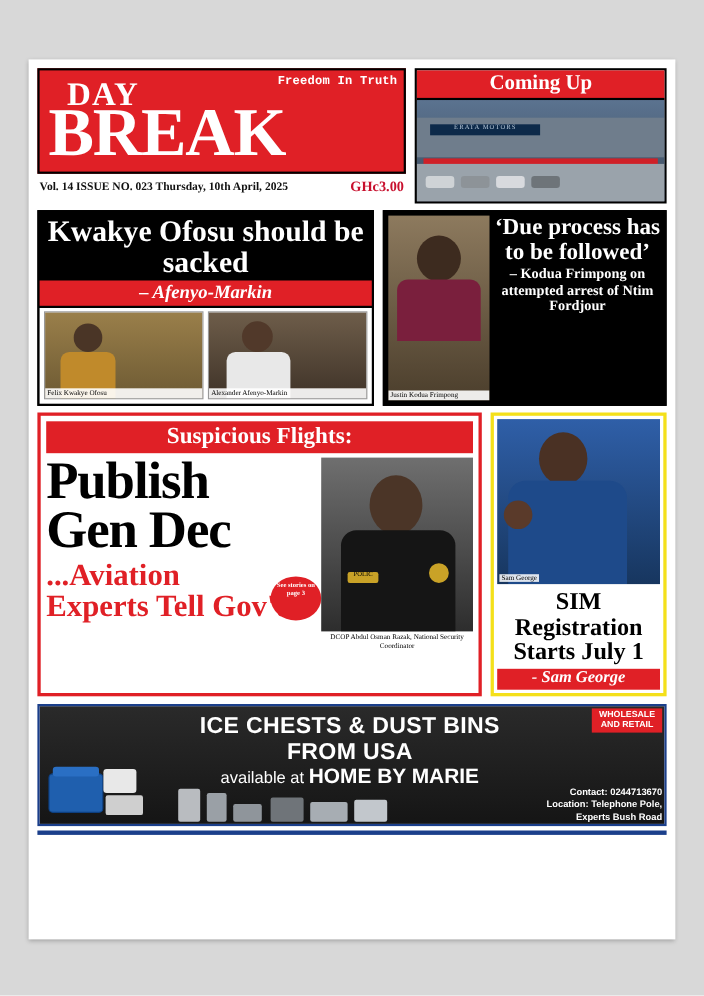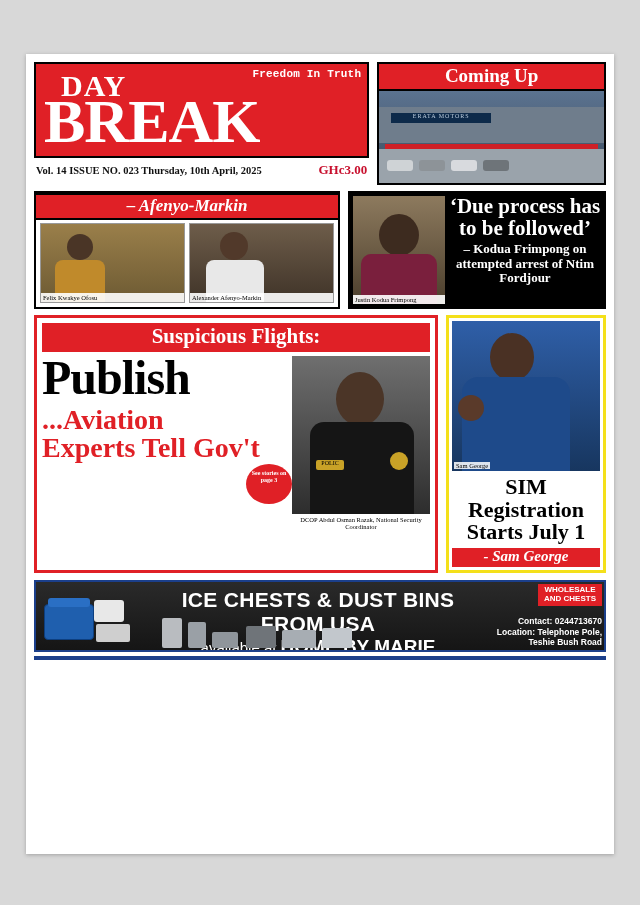--- a/index.html
+++ b/index.html
@@ -138,21 +138,21 @@
   }
   .sam-photo{height:150px;position:relative;overflow:hidden;background:#1b3a6b;}
   .sam-cap{position:absolute;left:2px;bottom:2px;background:rgba(255,255,255,.85);font-size:6.5px;padding:0 2px;}
   .sim-title{text-align:center;font-weight:bold;font-size:22px;line-height:1.03;margin-top:5px;}
   .sim-by{background:#e02026;color:#fff;text-align:center;font-weight:bold;font-style:italic;font-size:15px;margin-top:4px;padding:0 0 2px;}
 
   
   .ad{
     margin-top:7px;border:2px solid #1b3f8b;box-sizing:border-box;
     background:linear-gradient(#2a2a2a,#151515);
-    height:72px;display:flex;align-items:stretch;position:relative;overflow:hidden;
+    height:111px;display:flex;align-items:stretch;position:relative;overflow:hidden;
   }
   .ad-prods{width:118px;position:relative;}
   .cooler{position:absolute;left:8px;bottom:10px;width:48px;height:34px;background:#1f5fae;border-radius:4px;border:1px solid #0d3f80;}
   .cooler:before{content:"";position:absolute;left:3px;top:-7px;width:42px;height:9px;background:#2a6fc4;border-radius:3px;}
   .cooler2{position:absolute;left:58px;bottom:28px;width:30px;height:22px;background:#e8e8e8;border-radius:3px;}
   .cooler3{position:absolute;left:60px;bottom:8px;width:34px;height:18px;background:#cfcfcf;border-radius:2px;}
   .ad-text{flex:1;color:#fff;text-align:center;padding-top:6px;}
   .ad-l1{font-family:"Liberation Sans",sans-serif;font-weight:bold;font-size:21px;letter-spacing:.3px;}
   .ad-l2{font-family:"Liberation Sans",sans-serif;font-size:15px;}
   .ad-l2 b{font-size:19px;}
@@ -202,20 +202,21 @@
           <div class="cu-car" style="left:40px;background:#8d9398;"></div>
           <div class="cu-car" style="left:72px;background:#d8dade;"></div>
           <div class="cu-car" style="left:104px;background:#6e7479;"></div>
         </div>
       </div>
     </div>
   </div>
 
   <div class="band2">
     <div class="lead-left">
+      <div class="lead-head">Kwakye Ofosu should be sacked</div>
       <div class="lead-sub">– Afenyo-Markin</div>
       <div class="lead-photos">
         <div class="photo" style="background:linear-gradient(#9a7f4a,#6d5a33);">
           <div style="position:absolute;left:26px;top:10px;width:26px;height:26px;border-radius:50%;background:#4a3526;"></div>
           <div style="position:absolute;left:14px;top:36px;width:50px;height:42px;background:#c08a2b;border-radius:8px 8px 0 0;"></div>
           <div class="cap">Felix Kwakye Ofosu</div>
         </div>
         <div class="photo" style="background:linear-gradient(#6e5d4a,#3f3328);">
           <div style="position:absolute;left:30px;top:8px;width:28px;height:28px;border-radius:50%;background:#51392a;"></div>
           <div style="position:absolute;left:16px;top:36px;width:58px;height:42px;background:#e8e8e8;border-radius:8px 8px 0 0;"></div>
@@ -236,20 +237,21 @@
       </div>
     </div>
   </div>
 
   <div class="band3">
     <div class="main-box">
       <div class="susp">Suspicious Flights:</div>
       <div class="main-inner">
         <div class="main-left">
           <div class="publish">Publish</div>
+          <div class="publish">Gen Dec</div>
           <div class="aviation">...Aviation</div>
           <div class="experts">Experts Tell Gov't</div>
         </div>
         <div class="main-right">
           <div class="seal">See stories on page 3</div>
           <div class="dcop" style="background:linear-gradient(#6f6f6f,#2d2d2d);">
             <div style="position:absolute;left:44px;top:16px;width:48px;height:54px;border-radius:50%;background:#4b3527;"></div>
             <div style="position:absolute;left:18px;top:66px;width:104px;height:92px;background:#151515;border-radius:14px 14px 0 0;"></div>
             <div style="position:absolute;left:24px;top:104px;width:28px;height:10px;background:#c9a227;border-radius:2px;font-size:6px;color:#000;text-align:center;">POLIC</div>
             <div style="position:absolute;right:22px;top:96px;width:18px;height:18px;border-radius:50%;background:#c9a227;"></div>
@@ -286,23 +288,23 @@
       <div class="bin" style="left:160px;width:30px;height:20px;background:#c2c7cc;"></div>
     </div>
     <div class="ad-text">
       <div class="ad-l1">ICE CHESTS &amp; DUST BINS FROM USA</div>
       <div class="ad-l2">
         <span>available at</span>
         <b>HOME BY MARIE</b>
       </div>
     </div>
     <div class="ad-right">
-      <div class="wholesale">WHOLESALE AND CHESTS</div>
+      <div class="wholesale">WHOLESALE AND RETAIL</div>
       <div class="contact">
         <div>Contact: 0244713670</div>
         <div>Location: Telephone Pole,</div>
-        <div>Teshie Bush Road</div>
+        <div>Experts Bush Road</div>
       </div>
     </div>
   </div>
   <div class="ad-bottom-rule"></div>
 
 </div>
 
 </body></html>

